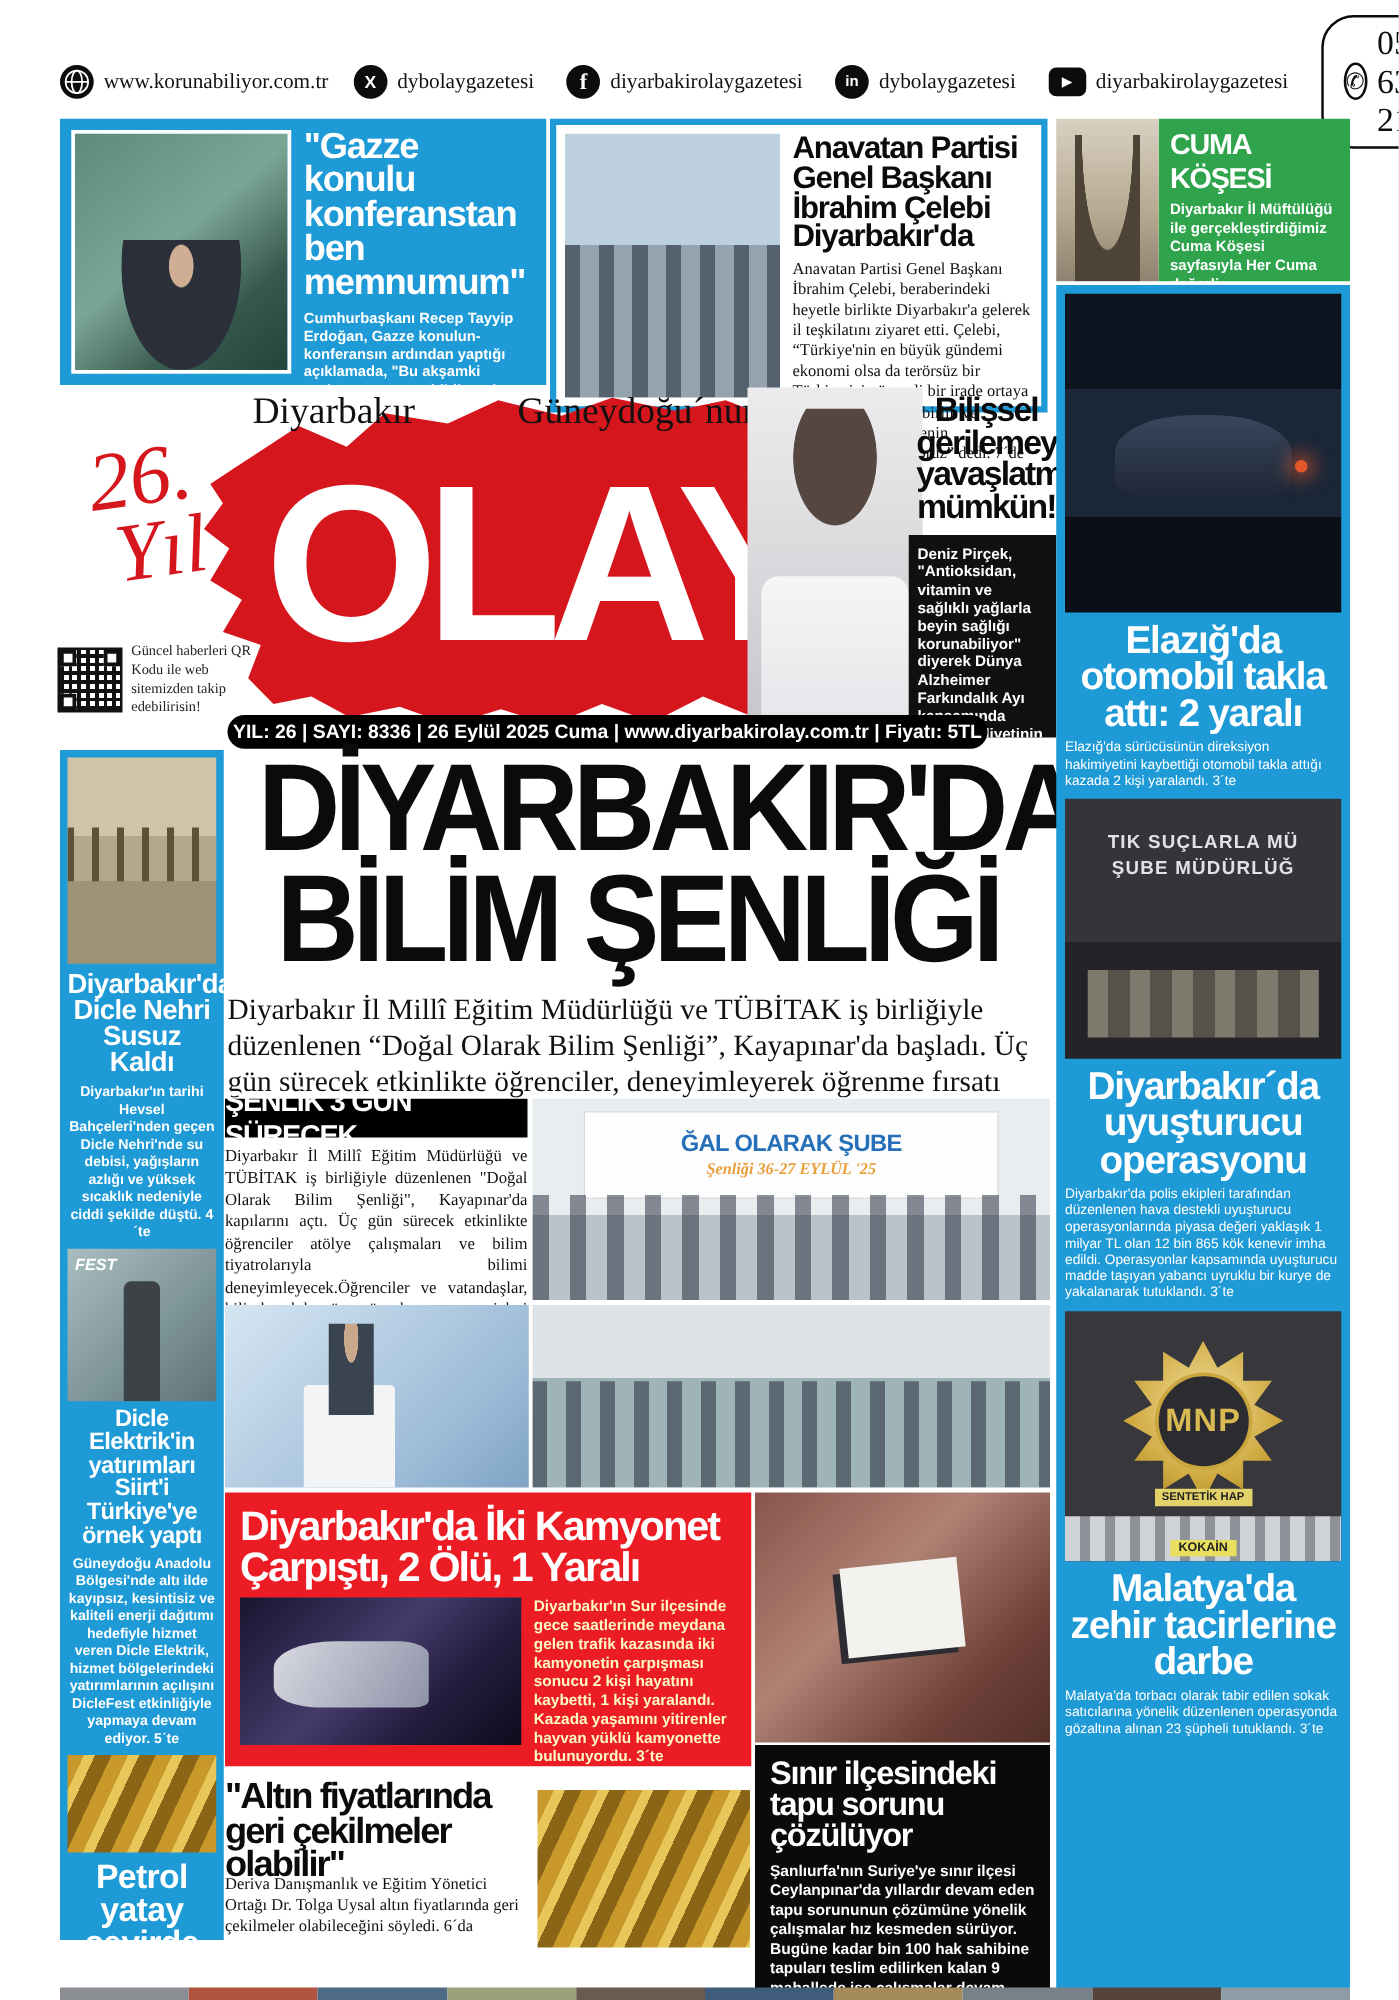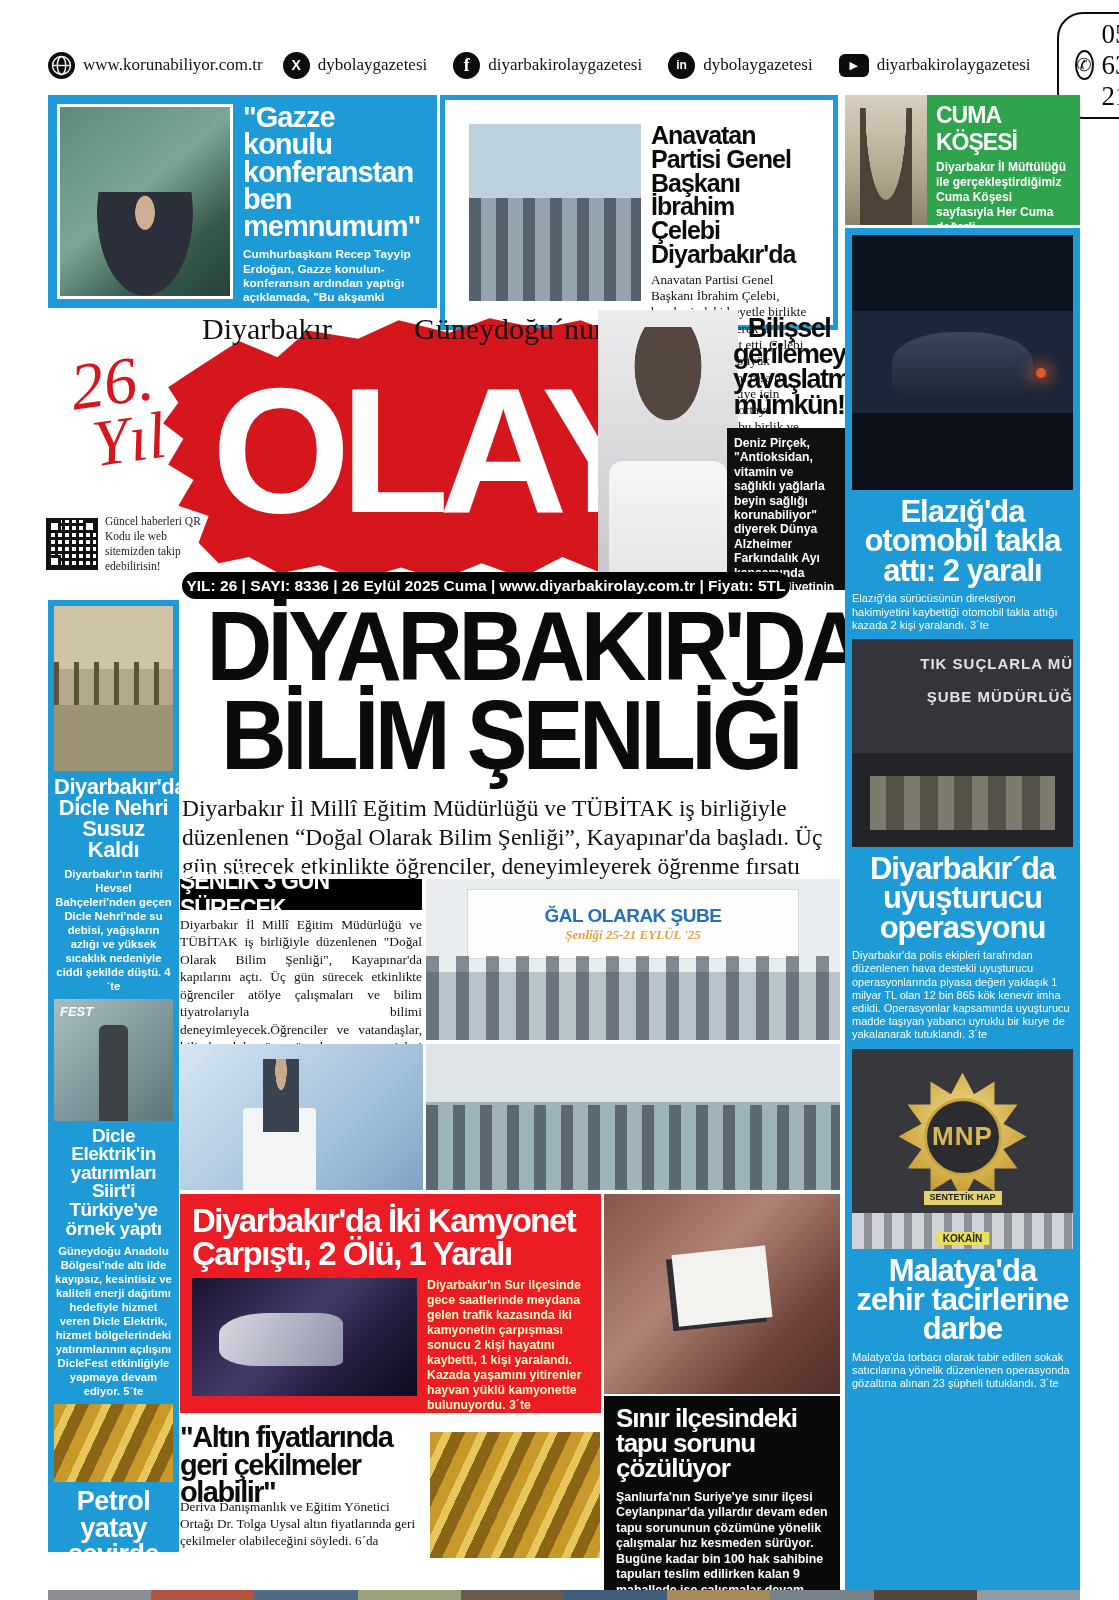--- a/index.html
+++ b/index.html
@@ -26,21 +26,21 @@
   .serif { font-family:"Liberation Serif", serif; }
 
   
   .gazze { position:absolute; left:48px; top:95px; width:389px; height:213px; padding:9px; display:flex; gap:10px; }
   .gazze .ph { width:176px; height:100%; border:3px solid #fff;
     background:linear-gradient(140deg,#5d8a7b,#7ba695 45%,#37584c 75%,#24443a);}
   .gazze .ph::after{content:"";position:absolute;left:22%;bottom:0;width:56%;height:55%;background:radial-gradient(ellipse at 50% 20%, #cfae93 0 14%, #2a2f3a 15% 70%, transparent 71%);}
   .gazze-h { font-size:29px; line-height:.94; margin-bottom:7px; }
   .gazze-b { font-size:11.8px; line-height:1.22; color:#fff; font-weight:bold; }
 
-  .anavatan { position:absolute; left:440px; top:95px; width:398px; height:235px; border:5px solid #1e9ad6; background:#fff; padding:24px; display:flex; gap:10px; }
+  .anavatan { position:absolute; left:440px; top:95px; width:398px; height:235px; border:5px solid #1e9ad6; background:#fff; padding:7px; display:flex; gap:10px; }
   .anavatan .ph { width:172px; height:100%; background:linear-gradient(#bcd0de 0 42%, #93a4ae 42% 100%); }
   .anav-h { font-size:25px; line-height:.95; margin-bottom:5px; }
   .anav-b { font-size:13.2px; line-height:1.24; color:#111; }
 
   .cuma { position:absolute; left:845px; top:95px; width:235px; height:130px; display:flex; }
   .cuma .ph { width:82px; height:100%; background:linear-gradient(#d9d0c1,#b4a78f 60%,#8e english8270);
     background:linear-gradient(#d9d0c1,#b4a78f 60%,#8e8270); }
   .cuma .ph::after { content:""; position:absolute; left:18%; top:10%; width:64%; height:90%; background:radial-gradient(ellipse at 50% 0%, transparent 0 55%, #4d4337 56%); }
   .cuma-right { flex:1; background:#2fa44c; padding:7px 9px; }
   .cuma-h { font-size:23px; letter-spacing:-1px; margin-bottom:4px; }
@@ -118,21 +118,21 @@
   .tapu-h { color:#fff; font-weight:bold; font-size:26px; line-height:.97; letter-spacing:-1px; margin-bottom:8px; }
   .tapu-b { color:#fff; font-weight:bold; font-size:12.4px; line-height:1.25; }
 
   
   .right-rail { position:absolute; left:845px; top:228px; width:235px; height:1364px; padding:7px; display:flex; flex-direction:column; gap:7px; overflow:hidden; }
   .rr-h { text-align:center; color:#fff; font-weight:bold; letter-spacing:-1px; line-height:.95; }
   .rr-b { color:#fff; font-weight:normal; font-size:11px; line-height:1.2; }
   .crash-ph { height:255px; background:linear-gradient(#0d1420 0 30%, #1b2738 30% 70%, #0a0f18 70% 100%); }
   .crash-ph::before { content:""; position:absolute; left:18%; top:38%; width:64%; height:26%; background:linear-gradient(#39465c,#1e2736); border-radius:45% 45% 20% 20%; }
   .crash-ph::after { content:""; position:absolute; right:12%; top:52%; width:10px; height:10px; border-radius:50%; background:#e2572c; box-shadow:0 0 14px 6px rgba(226,87,44,.55); }
-  .police-ph { height:208px; background:linear-gradient(#34343a 0 55%, #232328 55% 100%); display:flex; flex-direction:column; align-items:flex-end; padding-top:16px; gap:16px; }
+  .police-ph { height:208px; background:linear-gradient(#34343a 0 55%, #232328 55% 100%); display:flex; flex-direction:column; align-items:center; padding-top:26px; gap:4px; }
   .police-t { color:#dfe2e6; font-weight:bold; font-size:15px; letter-spacing:1px; }
   .police-ph::after { content:""; position:absolute; left:8%; bottom:8%; width:84%; height:26%;
     background:repeating-linear-gradient(90deg,#7d7a6e 0 16px, #55524a 16px 34px); }
   .mnp-ph { height:200px; background:#37373c; display:flex; align-items:flex-start; justify-content:center; }
   .star { position:absolute; left:50%; top:44%; width:128px; height:128px; transform:translate(-50%,-50%);
     background:radial-gradient(circle at 50% 40%, #f3e0a0, #cfa93f 60%, #9a7a22);
     clip-path:polygon(50% 0%,59% 17%,75% 7%,75% 25%,93% 25%,82% 40%,100% 50%,82% 60%,93% 75%,75% 75%,75% 93%,59% 83%,50% 100%,41% 83%,25% 93%,25% 75%,7% 75%,18% 60%,0% 50%,18% 40%,7% 25%,25% 25%,25% 7%,41% 17%); }
   .star-core { position:absolute; left:50%; top:44%; width:78px; height:78px; transform:translate(-50%,-50%); border-radius:50%; background:#2c2c30; border:3px solid #caa63e; display:flex; align-items:center; justify-content:center; color:#d9b951; font-weight:bold; font-size:26px; letter-spacing:1px; }
   .mnp-label { position:absolute; left:50%; bottom:22%; transform:translateX(-50%); background:#e3d26a; color:#222; font-weight:bold; font-size:9px; padding:2px 6px; text-align:center; line-height:1.1; }
   .pills { position:absolute; left:0; right:0; bottom:0; height:18%;
@@ -249,21 +249,21 @@
     <div class="mh-line">DİYARBAKIR'DA</div>
     <div class="mh-line">BİLİM ŞENLİĞİ</div>
   </div>
   <div class="standfirst">Diyarbakır İl Millî Eğitim Müdürlüğü ve TÜBİTAK iş birliğiyle düzenlenen “Doğal Olarak Bilim Şenliği”, Kayapınar'da başladı. Üç gün sürecek etkinlikte öğrenciler, deneyimleyerek öğrenme fırsatı bulacak.</div>
   <div class="kicker">ŞENLİK 3 GÜN SÜRECEK</div>
   <div class="lead-body">Diyarbakır İl Millî Eğitim Müdürlüğü ve TÜBİTAK iş birliğiyle düzenlenen "Doğal Olarak Bilim Şenliği", Kayapınar'da kapılarını açtı. Üç gün sürecek etkinlikte öğrenciler atölye çalışmaları ve bilim tiyatrolarıyla bilimi deneyimleyecek.Öğrenciler ve vatandaşlar, bilimle dolu üç gün boyunca projeleri keşfedecek, deneylere katılacak ve yaratıcı fikirlerini geliştirme fırsatı bulacak. 4´te</div>
 
   <div class="ph banner-ph">
     <div class="banner-strip">
       <span class="banner-t1">ĞAL OLARAK ŞUBE</span>
-      <span class="banner-t2">Şenliği 25-21 EYLÜL '25</span>
+      <span class="banner-t2">Şenliği 36-27 EYLÜL '25</span>
     </div>
   </div>
   <div class="ph podium-ph"></div>
   <div class="ph students-ph figs"></div>
 
   <div class="redbox">
     <div class="redbox-h">Diyarbakır'da İki Kamyonet Çarpıştı, 2 Ölü, 1 Yaralı</div>
     <div class="redbox-inner">
       <div class="ph crash2-ph"></div>
       <div class="redbox-b">Diyarbakır'ın Sur ilçesinde gece saatlerinde meydana gelen trafik kazasında iki kamyonetin çarpışması sonucu 2 kişi hayatını kaybetti, 1 kişi yaralandı. Kazada yaşamını yitirenler hayvan yüklü kamyonette bulunuyordu. 3´te</div>

